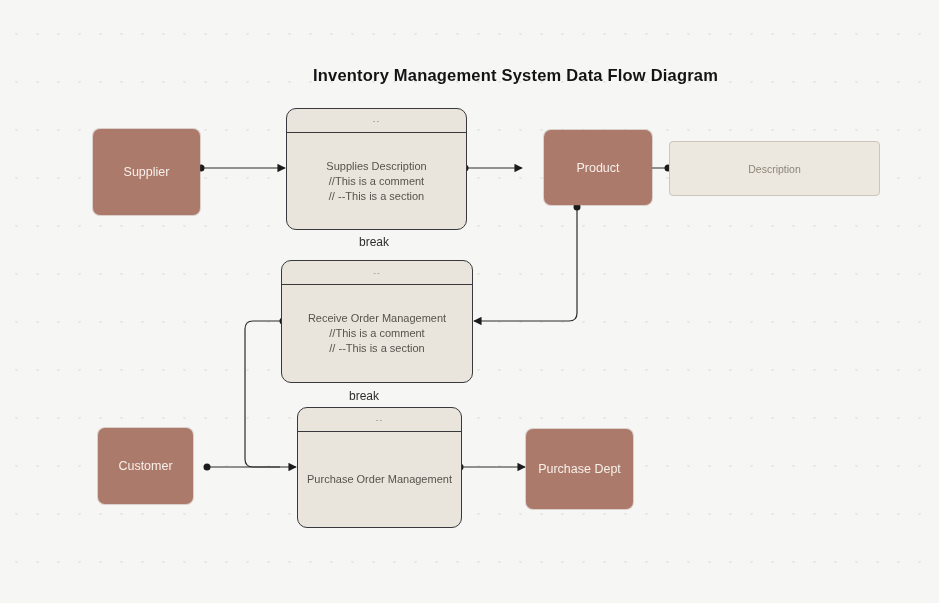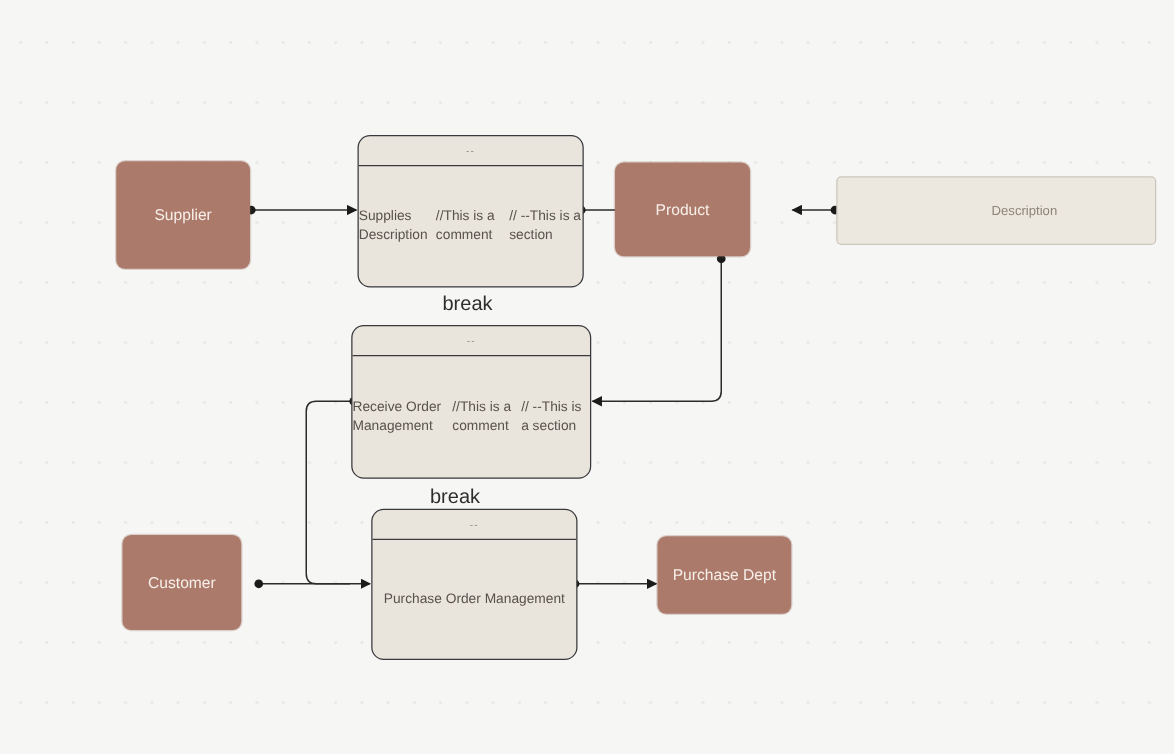--- a/index.html
+++ b/index.html
@@ -23,51 +23,51 @@
     letter-spacing:.2px;white-space:nowrap;
   }
   .entity{
     position:absolute;
     background:#ac7a6b;border-radius:7px;
     display:flex;align-items:center;justify-content:center;
     color:#f7efe9;font-size:12.5px;
     box-shadow:0 0 0 1px rgba(140,95,80,.25);
   }
   #supplier{left:93px;top:129px;width:107px;height:86px;}
-  #product{left:492px;top:130px;width:108px;height:75px;}
+  #product{left:544px;top:130px;width:108px;height:75px;}
   #customer{left:98px;top:428px;width:95px;height:76px;}
-  #purchase-dept{left:526px;top:429px;width:107px;height:62px;}
+  #purchase-dept{left:526px;top:429px;width:107px;height:80px;}
   .process{
     position:absolute;
     background:#eae5dc;border:1px solid #38383d;border-radius:10px;
     display:flex;flex-direction:column;
     color:#57524b;
   }
   #proc-supplies{left:286px;top:108px;width:179px;height:120px;}
   #proc-receive{left:281px;top:260px;width:190px;height:121px;}
   #proc-purchase{left:297px;top:407px;width:163px;height:119px;}
   .proc-header{
     height:23px;flex:0 0 23px;
     border-bottom:1px solid #38383d;
     display:flex;align-items:center;justify-content:center;
     font-size:8px;color:#8b867d;letter-spacing:1px;
   }
   .proc-body{
-    flex:1;display:flex;flex-direction:row;
+    flex:1;display:flex;flex-direction:column;
     align-items:center;justify-content:center;
-    font-size:11px;line-height:15px;
+    font-size:11px;line-height:15px;text-align:center;
   }
   .desc-node{
     position:absolute;left:669px;top:141px;width:209px;height:53px;
     background:#ece8df;border:1px solid #ccc6ba;border-radius:4px;
     display:flex;align-items:center;justify-content:center;
-    font-size:10.5px;color:#8d8579;padding-left:45px;
+    font-size:10.5px;color:#8d8579;
   }
   .break-label{
-    position:absolute;font-size:16px;color:#2e2e2e;
+    position:absolute;font-size:12px;color:#2e2e2e;
     transform:translateX(-50%);white-space:nowrap;
   }
   #break-1{left:374px;top:235px;}
   #break-2{left:364px;top:389px;}
   .edge{stroke:#2b2b2b;stroke-width:1.2;fill:none;}
   .edge-dot{fill:#1b1b1b;stroke:none;}
 </style>
 </head>
 <body>
 
@@ -102,20 +102,21 @@
     <g>
       <path class="edge" d="M207,467 H296" marker-end="url(#arrow)"></path>
       <circle class="edge-dot" cx="207" cy="467" r="3.5"></circle>
     </g>
     <g>
       <path class="edge" d="M460,467 H525" marker-end="url(#arrow)"></path>
       <circle class="edge-dot" cx="460" cy="467" r="3.5"></circle>
     </g>
   </svg>
 
+  <div class="title">Inventory Management System Data Flow Diagram</div>
 
   <div class="entity" id="supplier">
     <span>Supplier</span>
   </div>
 
   <div class="process" id="proc-supplies">
     <div class="proc-header">
       <span>--</span>
     </div>
     <div class="proc-body">

